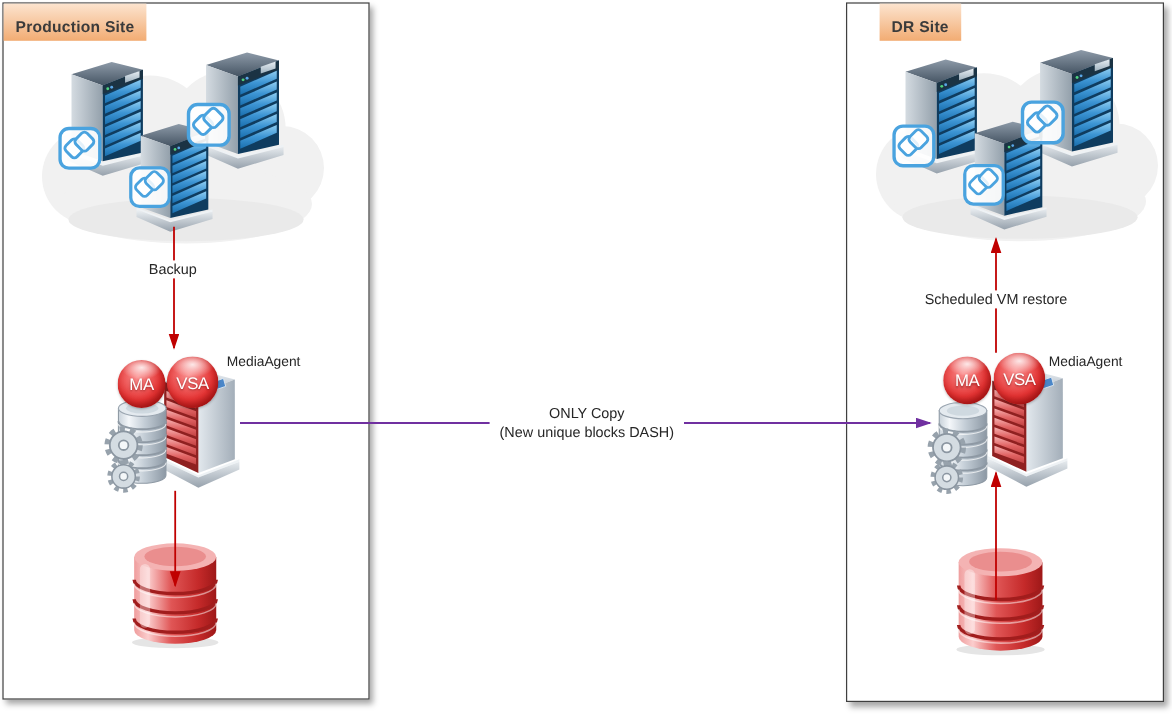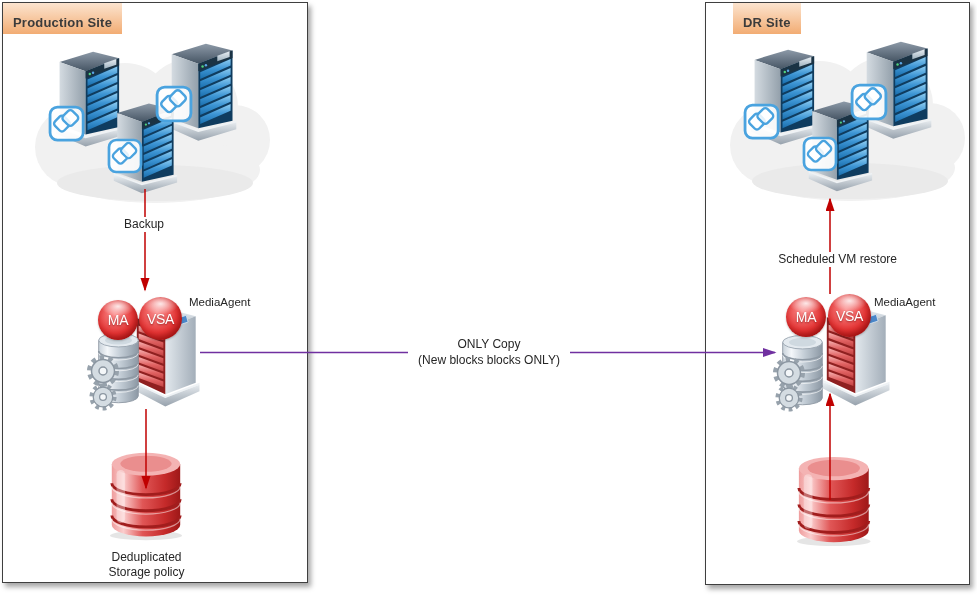--- a/index.html
+++ b/index.html
@@ -29,21 +29,21 @@
   .tag-prod{left:3px;top:3px;}
   .tag-dr{left:733px;top:3px;}
   .gfx{position:absolute;left:0;top:0;z-index:1;}
   .overlay-label{position:absolute;z-index:4;font-size:12px;line-height:15px;color:var(--text-dark);}
   .center{text-align:center;}
   .whitebg{background:#fff;}
   .lbl-backup{left:112px;top:217px;width:64px;}
   .lbl-ma-left{left:189px;top:295px;font-size:11.5px;}
   .lbl-dash{left:408px;top:336px;width:162px;line-height:16px;}
   .lbl-storage{left:94px;top:550px;width:105px;}
-  .lbl-restore{left:763px;top:252px;width:134px;text-align:right;}
+  .lbl-restore{left:763px;top:242px;width:134px;}
   .lbl-ma-right{left:874px;top:295px;font-size:11.5px;}
   .orb{
     position:absolute;z-index:3;border-radius:50%;
     display:flex;align-items:center;justify-content:center;
     font-weight:normal;color:#fff;font-size:14px;letter-spacing:-0.3px;
     text-shadow:0 1px 2px rgba(90,0,0,0.55);
     background:
       radial-gradient(ellipse 60% 35% at 50% 16%, rgba(255,255,255,0.85), rgba(255,255,255,0) 70%),
       radial-gradient(circle at 42% 36%, #fb9090, #e43434 55%, #9c0d0d 96%);
     box-shadow:inset -2px -3px 6px rgba(120,0,0,0.45), 0 1px 2px rgba(0,0,0,0.25);
@@ -286,22 +286,18 @@
 
   <div class="orb orb-ma-l">MA</div>
   <div class="orb orb-vsa-l">VSA</div>
   <div class="orb orb-ma-r">MA</div>
   <div class="orb orb-vsa-r">VSA</div>
 
   <div class="overlay-label center whitebg lbl-backup">Backup</div>
   <div class="overlay-label lbl-ma-left">MediaAgent</div>
   <div class="overlay-label center whitebg lbl-dash">
     <div>ONLY Copy</div>
-    <div>(New blocks blocks ONLY)</div>
-  </div>
-  <div class="overlay-label center lbl-storage">
-    <div>Deduplicated</div>
-    <div>Storage policy</div>
+    <div>(New unique blocks DASH)</div>
   </div>
   <div class="overlay-label center whitebg lbl-restore">Scheduled VM restore</div>
   <div class="overlay-label lbl-ma-right">MediaAgent</div>
 
 </div>
 
 </body></html>

